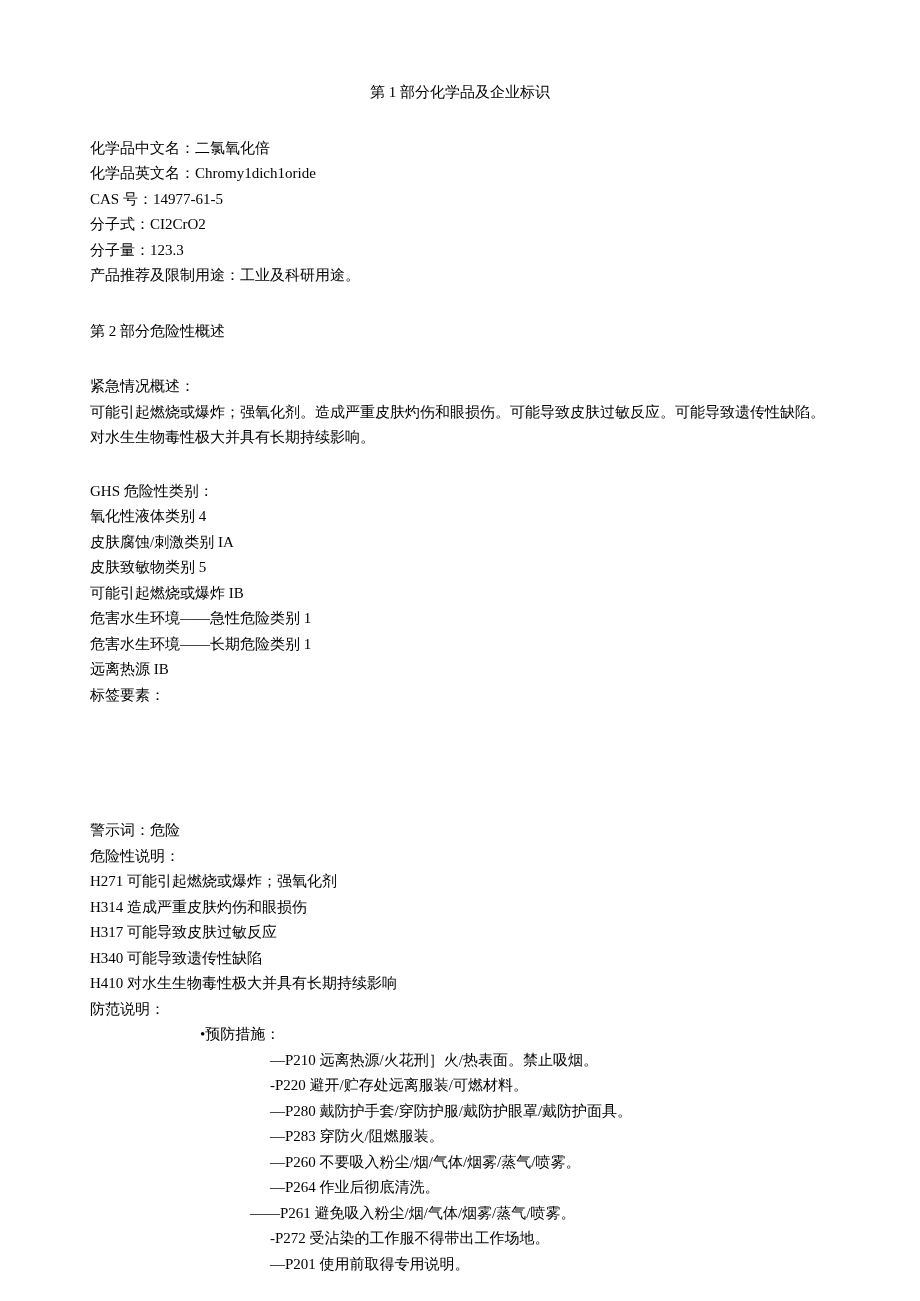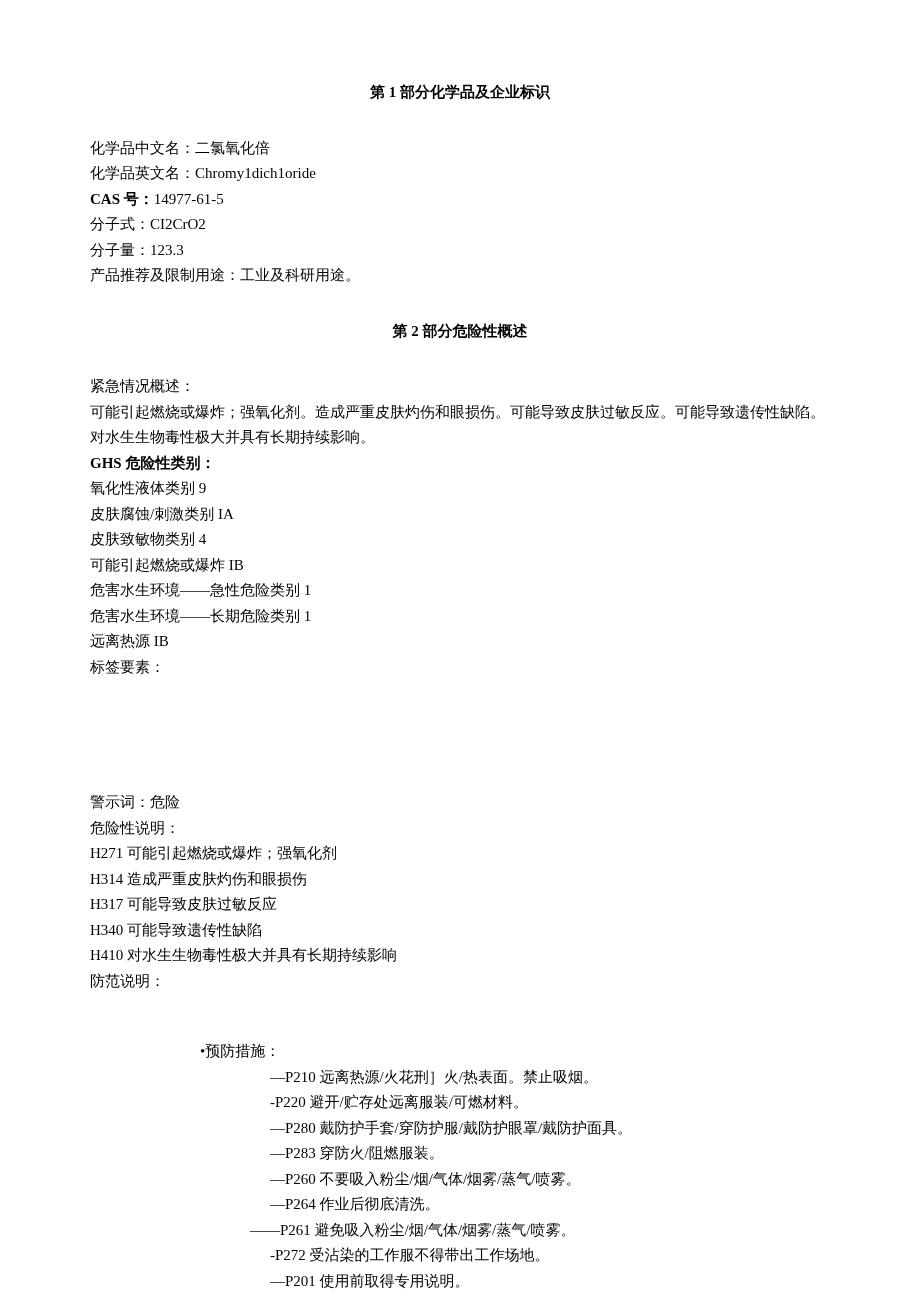--- a/index.html
+++ b/index.html
@@ -8,55 +8,54 @@
     line-height: 1.7;
     color: #000;
     background: #fff;
     margin: 0;
     padding: 80px 90px 60px 90px;
     width: 920px;
     box-sizing: border-box;
   }
   .section-title {
     text-align: center;
-    font-weight: bold;
+    font-weight: normal;
     margin: 0 0 30px 0;
   }
   .section-title-2 {
-    text-align: center;
-    font-weight: bold;
+    font-weight: normal;
     margin: 30px 0 30px 0;
   }
   .row { margin: 0; }
-  .label-bold { font-weight: bold; }
-  .label-time { font-family: "Times New Roman", serif; font-weight: bold; }
-  .indent1 { padding-left: 110px; margin-top: 45px; }
+  .label-bold { font-weight: normal; margin-top: 28px; }
+  .label-time { font-family: "Times New Roman", serif; font-weight: normal; }
+  .indent1 { padding-left: 110px; }
   .indent2 { padding-left: 180px; }
 </style>
 </head>
 <body>
 
 <div class="section-title">第 1 部分化学品及企业标识</div>
 
 <div class="row"><span>化学品中文名：</span><span>二氯氧化倍</span></div>
 <div class="row"><span>化学品英文名：</span><span>Chromy1dich1oride</span></div>
 <div class="row"><span class="label-time">CAS 号：</span><span>14977-61-5</span></div>
 <div class="row"><span>分子式：</span><span>CI2CrO2</span></div>
 <div class="row"><span>分子量：</span><span>123.3</span></div>
 <div class="row"><span>产品推荐及限制用途：</span><span>工业及科研用途。</span></div>
 
 <div class="section-title-2">第 2 部分危险性概述</div>
 
 <div class="row">紧急情况概述：</div>
 <div class="row">可能引起燃烧或爆炸；强氧化剂。造成严重皮肤灼伤和眼损伤。可能导致皮肤过敏反应。可能导致遗传性缺陷。对水生生物毒性极大并具有长期持续影响。</div>
 
 <div class="row label-bold">GHS 危险性类别：</div>
-<div class="row">氧化性液体类别 9</div>
+<div class="row">氧化性液体类别 4</div>
 <div class="row">皮肤腐蚀/刺激类别 IA</div>
-<div class="row">皮肤致敏物类别 4</div>
+<div class="row">皮肤致敏物类别 5</div>
 <div class="row">可能引起燃烧或爆炸 IB</div>
 <div class="row">危害水生环境——急性危险类别 1</div>
 <div class="row">危害水生环境——长期危险类别 1</div>
 <div class="row">远离热源 IB</div>
 
 <div class="row">标签要素：</div>
 
 <div style="height:110px"></div>
 
 <div class="row"><span>警示词：</span><span>危险</span></div>

